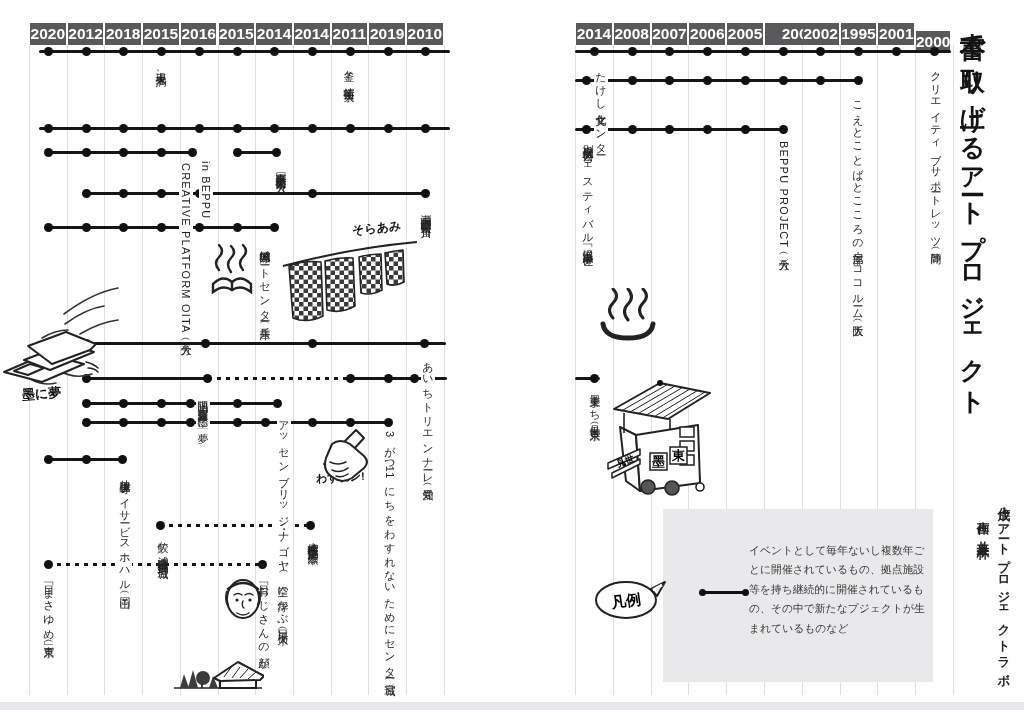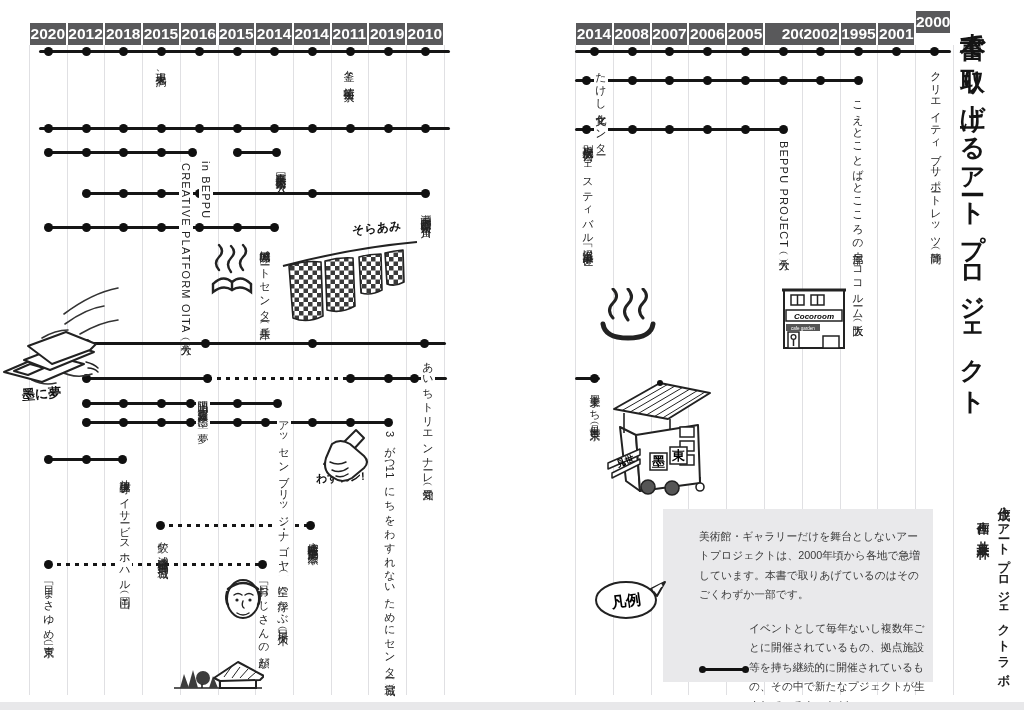--- a/index.html
+++ b/index.html
@@ -63,21 +63,21 @@
       <div class="grid" style="left: 443.7px; top: 45px; height: 650px;"></div>
       <div class="year" style="left: 576px; top: 23px; width: 35.8px;">2014</div>
       <div class="year" style="left: 613.8px; top: 23px; width: 35.8px;">2008</div>
       <div class="year" style="left: 651.6px; top: 23px; width: 35.8px;">2007</div>
       <div class="year" style="left: 689.4px; top: 23px; width: 35.8px;">2006</div>
       <div class="year" style="left: 727.2px; top: 23px; width: 35.8px;">2005</div>
       <div class="year" style="left: 765px; top: 23px; width: 35.8px; padding-left: 16px;">2004</div>
       <div class="year" style="left: 802.8px; top: 23px; width: 35.8px;">2002</div>
       <div class="year" style="left: 840.6px; top: 23px; width: 35.8px;">1995</div>
       <div class="year" style="left: 878.4px; top: 23px; width: 35.8px;">2001</div>
-      <div class="year" style="left: 916.2px; top: 11px; width: 34px;">2000</div>
+      <div class="year" style="left: 916.2px; top: 31px; width: 34px;">2000</div>
       <div class="grid" style="left: 575px; top: 45px; height: 650px;"></div>
       <div class="grid" style="left: 612.8px; top: 45px; height: 650px;"></div>
       <div class="grid" style="left: 650.6px; top: 45px; height: 650px;"></div>
       <div class="grid" style="left: 688.4px; top: 45px; height: 650px;"></div>
       <div class="grid" style="left: 726.2px; top: 45px; height: 650px;"></div>
       <div class="grid" style="left: 764px; top: 45px; height: 650px;"></div>
       <div class="grid" style="left: 801.8px; top: 45px; height: 650px;"></div>
       <div class="grid" style="left: 839.6px; top: 45px; height: 650px;"></div>
       <div class="grid" style="left: 877.4px; top: 45px; height: 650px;"></div>
       <div class="grid" style="left: 915.2px; top: 45px; height: 650px;"></div>
@@ -345,40 +345,20 @@
     <svg width="66" height="56" viewBox="0 0 66 56">
       <g fill="none" stroke="#222" stroke-linecap="round">
         <path d="M8 36 q2 14 25 14 q23 0 25 -14" stroke-width="5"></path>
         <path d="M18 30 q-7 -8 0 -15 q7 -7 0 -14" stroke-width="3"></path>
         <path d="M33 32 q-7 -9 0 -16 q7 -7 0 -15" stroke-width="3"></path>
         <path d="M48 30 q-7 -8 0 -15 q7 -7 0 -14" stroke-width="3"></path>
       </g>
     </svg>
   </div>
 
-  <div class="icon" style="left:781px;top:286px">
-    <svg width="68" height="66" viewBox="0 0 68 66">
-      <rect x="3" y="4" width="60" height="58" fill="#fff" stroke="#222" stroke-width="2"></rect>
-      <path d="M1 4 L65 4" stroke="#222" stroke-width="3"></path>
-      <g fill="#fff" stroke="#222" stroke-width="1.5">
-        <rect x="10" y="9" width="13" height="10"></rect>
-          <rect x="30" y="9" width="13" height="10"></rect>
-        <path d="M16.5 9 V19"></path>
-          <path d="M36.5 9 V19"></path>
-        <rect x="5" y="24" width="56" height="11"></rect>
-      </g>
-      <text x="33" y="33" text-anchor="middle" font-size="8" font-weight="bold" font-style="italic">Cocoroom</text>
-      <rect x="5" y="38" width="34" height="7" fill="#555"></rect>
-      <text x="22" y="43.5" text-anchor="middle" font-size="4.5" fill="#fff">cafe garden</text>
-      <rect x="7" y="46" width="11" height="16" fill="#fff" stroke="#222" stroke-width="1.5"></rect>
-      <circle cx="12.5" cy="51" r="2.4" fill="none" stroke="#222" stroke-width="1.3"></circle>
-      <path d="M12.5 53.5 V60" stroke="#222" stroke-width="1.5"></path>
-      <rect x="42" y="50" width="16" height="12" fill="#fff" stroke="#222" stroke-width="1.5"></rect>
-    </svg>
-  </div>
 
   <div class="icon" style="left:606px;top:375px">
     <svg width="110" height="122" viewBox="0 0 110 122">
       <g fill="#fff" stroke="#222" stroke-width="2" stroke-linejoin="round">
         <path d="M8 34 L54 8 L104 18 L62 44 Z"></path>
       </g>
       <g stroke="#222" stroke-width="1">
         <path d="M16.1 35.5 L61.5 9.5"></path>
           <path d="M24.2 37 L69 11"></path>
           <path d="M32.3 38.5 L76.5 12.5"></path>
@@ -410,21 +390,20 @@
       <g fill="#555" stroke="#222" stroke-width="1.6">
         <circle cx="42" cy="112" r="7"></circle>
           <circle cx="66" cy="113" r="7"></circle>
       </g>
       <circle cx="94" cy="112" r="4" fill="#fff" stroke="#222" stroke-width="1.6"></circle>
       <path d="M94 108 V102" stroke="#222" stroke-width="1.6"></path>
     </svg>
   </div>
 
   <div id="legend-panel">
-    <div id="legend-intro">美術館・ギャラリーだけを舞台としないアートプロジェクトは、2000年頃から各地で急増しています。本書で取りあげているのはそのごくわずか一部です。</div>
     <div class="lgitem">
       <div class="lgsym">
         <span class="ldot"></span>
           <span class="lbar"></span>
           <span class="ldot"></span>
       </div>
       <div class="lgtext">イベントとして毎年ないし複数年ごとに開催されているもの、拠点施設等を持ち継続的に開催されているもの、その中で新たなプジェクトが生まれているものなど</div>
     </div>
 
   </div>

